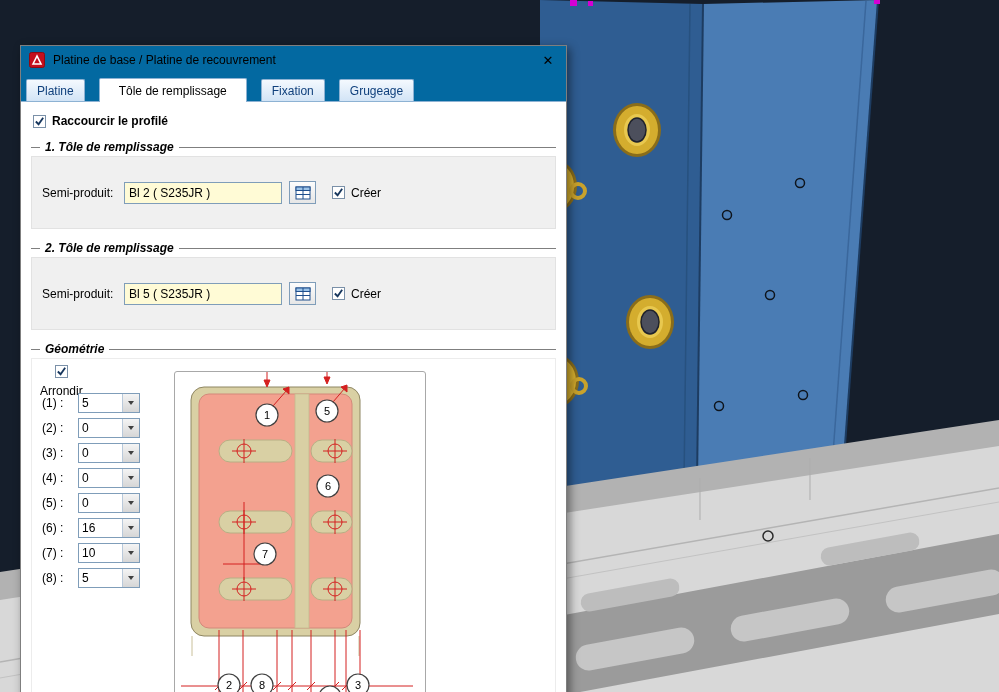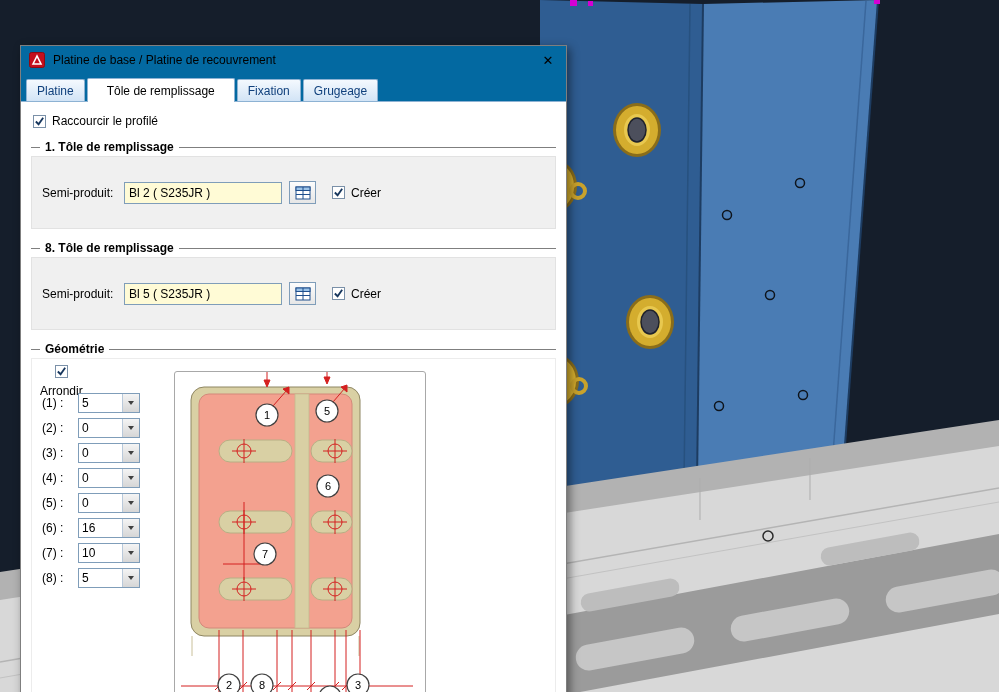--- a/index.html
+++ b/index.html
@@ -15,41 +15,41 @@
   .dialog{
     position:absolute;left:20px;top:4px;width:547px;height:683px;
     background:#0369a1;border:1px solid #7f7f7f;box-shadow:3px 3px 9px rgba(0,0,0,.45);
     display:flex;flex-direction:column;z-index:10;box-sizing:border-box;margin-top:41px;
   }
   .titlebar{height:28px;display:flex;align-items:center;padding-left:8px;flex:0 0 auto;}
   .app-icon{width:16px;height:16px;flex:0 0 auto;}
   .title-text{margin-left:8px;flex:1;white-space:nowrap;overflow:hidden;}
   .close-btn{width:36px;height:26px;display:flex;align-items:center;justify-content:center;
     font-size:13px;color:#000;cursor:default;}
-  .tabstrip{display:flex;align-items:flex-end;padding:4px 0 0 5px;flex:0 0 auto;}
+  .tabstrip{display:flex;align-items:flex-end;padding:4px 0 0 5px;flex:0 0 auto;gap:12px;}
   .tab{
     padding:4px 10px 3px;background:linear-gradient(#f4f9fe,#d2e4f6);
     border:1px solid #8db2d3;border-bottom:none;margin-right:2px;color:#10407c;
     border-radius:2px 2px 0 0;white-space:nowrap;
   }
   .tab.active{background:#fff;color:#000;padding:5px 19px 4px;margin-bottom:-1px;z-index:2;position:relative;}
   .tabpage{flex:1;border-top:1px solid #8db2d3;padding:8px 10px 6px 10px;overflow:hidden;background:#fff;}
   
   .cb{width:13px;height:13px;border:1px solid #7a90a8;background:#fff;box-sizing:border-box;
     display:inline-flex;align-items:center;justify-content:center;flex:0 0 auto;}
   .cb svg{display:block;}
   .check-row{display:flex;align-items:center;gap:6px;}
-  .row-shorten{margin:4px 0 12px 2px;}
+  .row-shorten{margin:4px 0 12px 2px;font-weight:bold;}
   
   .group{margin-bottom:12px;}
   .group-header{display:flex;align-items:center;gap:5px;margin-bottom:2px;}
   .rule{height:0;border-top:1px solid #7f7f7f;}
   .rule.short{width:9px;}
   .rule.long{flex:1;}
-  .group-title{font-weight:bold;white-space:nowrap;}
+  .group-title{font-weight:bold;white-space:nowrap;font-style:italic;}
   .group-body{background:#f0f0f0;border:1px solid #e2e2e2;padding:24px 10px;display:flex;align-items:center;}
   .field-label{width:82px;flex:0 0 auto;}
   .yellow-input{width:148px;height:18px;background:#fffbd6;border:1px solid #7f9db9;
     padding:1px 4px;font:inherit;box-sizing:content-box;}
   .catalog-btn{width:27px;height:23px;margin-left:7px;border:1px solid #7f9db9;
     background:linear-gradient(#fdfdfd,#e6e6e6);display:flex;align-items:center;justify-content:center;padding:0;}
   .create-wrap{display:flex;align-items:center;gap:6px;margin-left:16px;}
   
   .geometry-body{position:relative;height:432px;background:#fff;border:1px solid #ececec;}
   .round-row{position:absolute;left:8px;top:6px;flex-direction:column;}
@@ -198,21 +198,21 @@
             </svg>
           </span>
           <span>Créer</span>
         </span>
       </div>
     </div>
 
     <div class="group">
       <div class="group-header">
         <span class="rule short"></span>
-        <span class="group-title">8. Tôle de remplissage</span>
+        <span class="group-title">2. Tôle de remplissage</span>
         <span class="rule long"></span>
       </div>
       <div class="group-body">
         <span class="field-label">Semi-produit:</span>
         <input class="yellow-input" type="text" value="Bl 5 ( S235JR )" style="">
         <button class="catalog-btn">
           <svg width="16" height="14" viewBox="0 0 16 14">
             <rect x="1" y="1" width="14" height="12" fill="#fff" stroke="#1f4e8c"></rect>
             <rect x="1" y="1" width="14" height="3.5" fill="#9cc3e8" stroke="#1f4e8c"></rect>
             <line x1="8" y1="1" x2="8" y2="13" stroke="#1f4e8c"></line>

